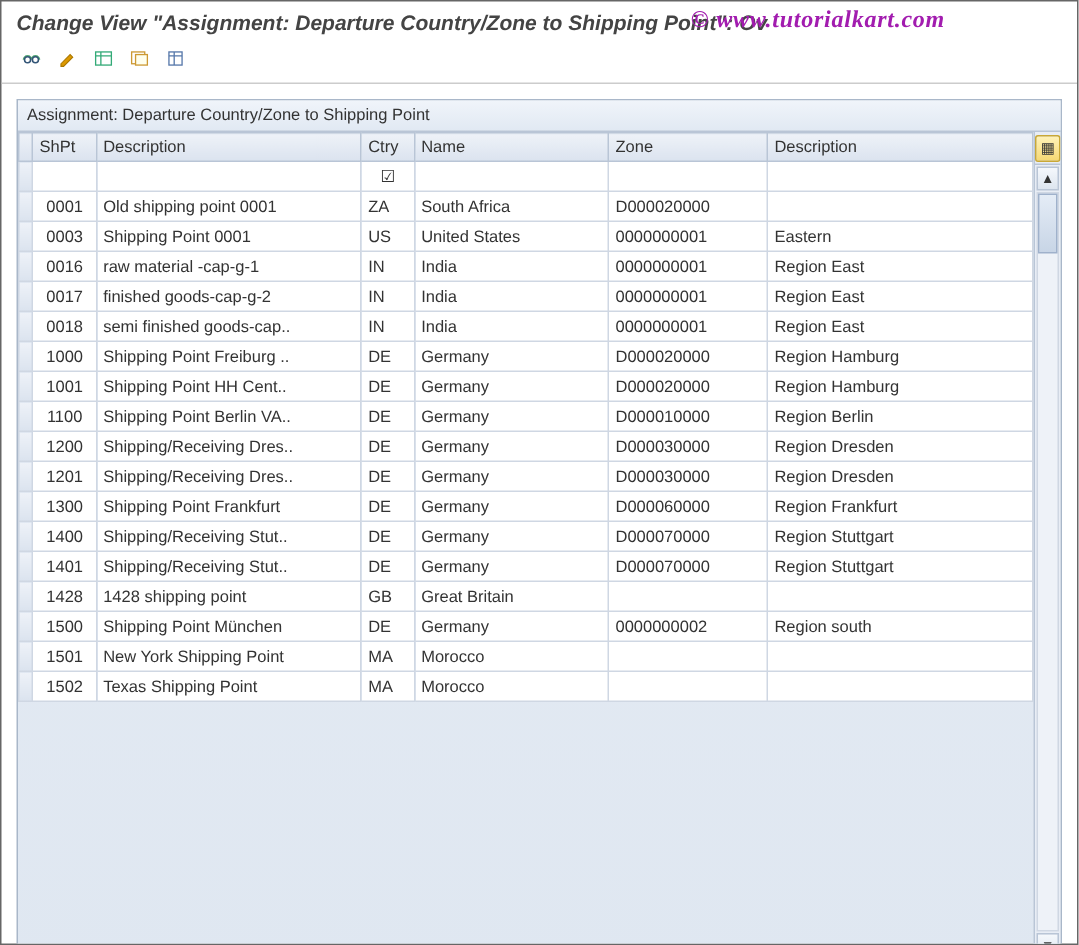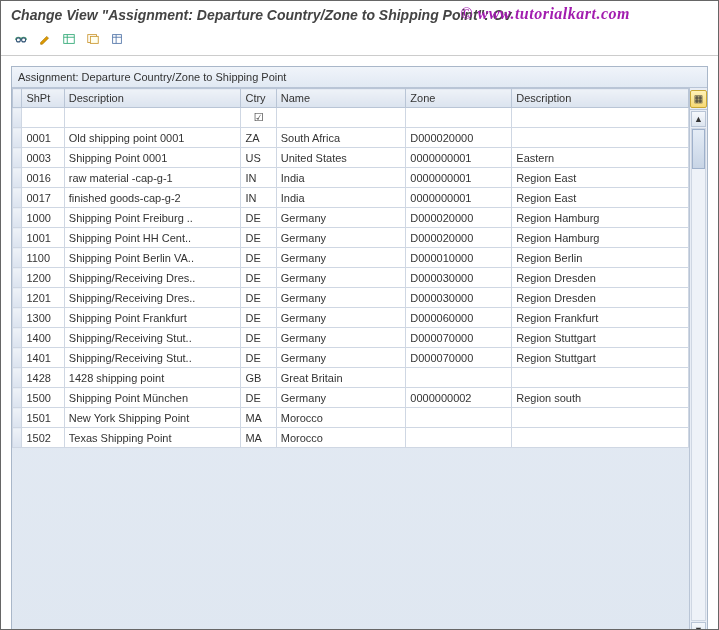--- a/index.html
+++ b/index.html
@@ -99,21 +99,21 @@
     overflow: hidden;
     text-overflow: ellipsis;
     height: 20px;
   }
   tbody td.rowhdr {
     background: linear-gradient(#eef2f8, #dbe3ef);
     text-align: right;
     color: #555;
   }
   .col-select { width: 8px; background:linear-gradient(#eef2f8,#dbe3ef)!important; }
-  .col-shpt   { width: 36px; text-align:left; }
+  .col-shpt   { width: 36px; text-align:center; }
   .col-desc1  { width: 150px; }
   .col-ctry   { width: 30px; }
   .col-name   { width: 110px; }
   .col-zone   { width: 90px; }
   .col-desc2  { width: 150px; }
   .filter-row td { background:#fff; }
   .filter-row .ctry-cell { text-align:center; }
   .cfg-btn {
     width: 18px; height: 18px;
     background: linear-gradient(#fff2b8,#f6d974);
@@ -281,20 +281,29 @@
               <td class="rowhdr"></td>
               <td class="col-shpt">0017</td>
               <td>finished goods-cap-g-2</td>
               <td>IN</td>
               <td>India</td>
               <td>0000000001</td>
               <td>Region East</td>
             </tr>
             <tr>
               <td class="rowhdr"></td>
+              <td class="col-shpt">0018</td>
+              <td>semi finished goods-cap..</td>
+              <td>IN</td>
+              <td>India</td>
+              <td>0000000001</td>
+              <td>Region East</td>
+            </tr>
+            <tr>
+              <td class="rowhdr"></td>
               <td class="col-shpt">1000</td>
               <td>Shipping Point Freiburg ..</td>
               <td>DE</td>
               <td>Germany</td>
               <td>D000020000</td>
               <td>Region Hamburg</td>
             </tr>
             <tr>
               <td class="rowhdr"></td>
               <td class="col-shpt">1001</td>

